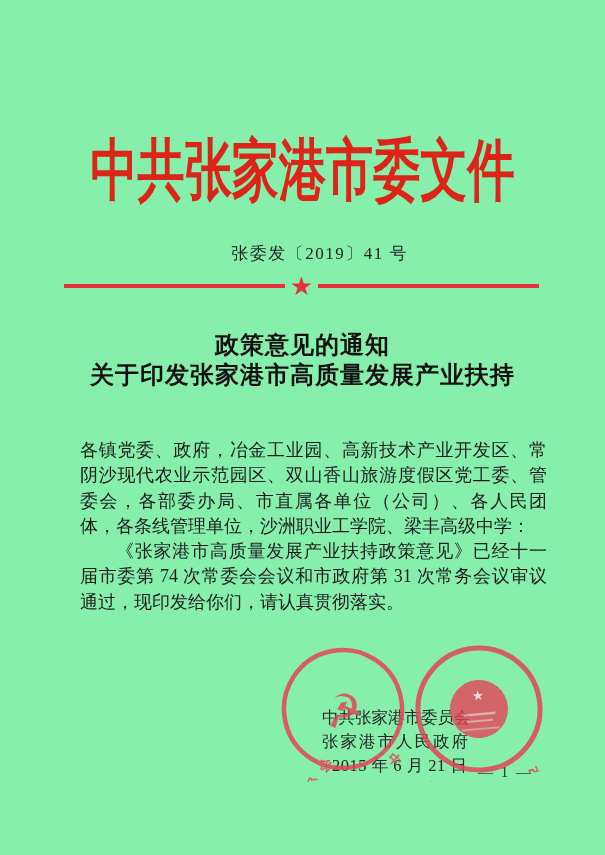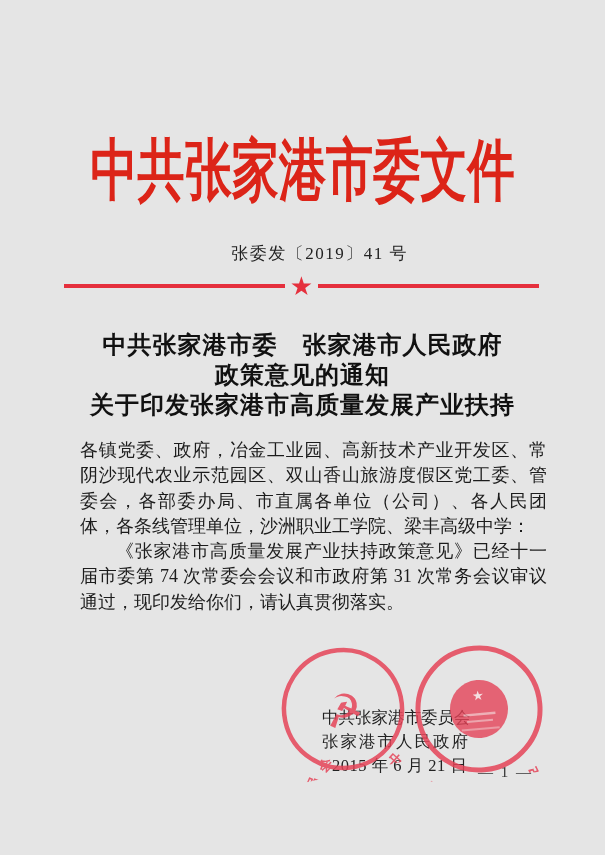--- a/index.html
+++ b/index.html
@@ -1,21 +1,21 @@
 <!DOCTYPE html>
 <html><head>
 <meta charset="utf-8">
 <style>
   html, body { margin: 0; padding: 0; background: #ffffff; }
   .page {
     position: relative;
     width: 605px;
     height: 855px;
     margin: 0 auto;
-    background: #e5e5e5;
+    background: #86efac;
     overflow: hidden;
     font-family: "Liberation Serif", "DejaVu Serif", serif;
     color: #1c1c1c;
   }
   .header-title {
     position: absolute;
     top: 128px;
     left: 0;
     width: 100%;
     text-align: center;
@@ -113,21 +113,20 @@
 
   <div class="doc-number">张委发〔2019〕41 号</div>
 
   <div class="divider">
     <div class="bar"></div>
     <div class="star">★</div>
     <div class="bar"></div>
   </div>
 
   <div class="doc-title">
-    <div>中共张家港市委　张家港市人民政府</div>
     <div>政策意见的通知</div>
     <div>关于印发张家港市高质量发展产业扶持</div>
   </div>
 
   <div class="body-text">
     <p>各镇党委、政府，冶金工业园、高新技术产业开发区、常阴沙现代农业示范园区、双山香山旅游度假区党工委、管委会，各部委办局、市直属各单位（公司）、各人民团体，各条线管理单位，沙洲职业工学院、梁丰高级中学：</p>
     <p class="para-indent">《张家港市高质量发展产业扶持政策意见》已经十一届市委第 74 次常委会会议和市政府第 31 次常务会议审议通过，现印发给你们，请认真贯彻落实。</p>
   </div>
 
   <div class="signature">

